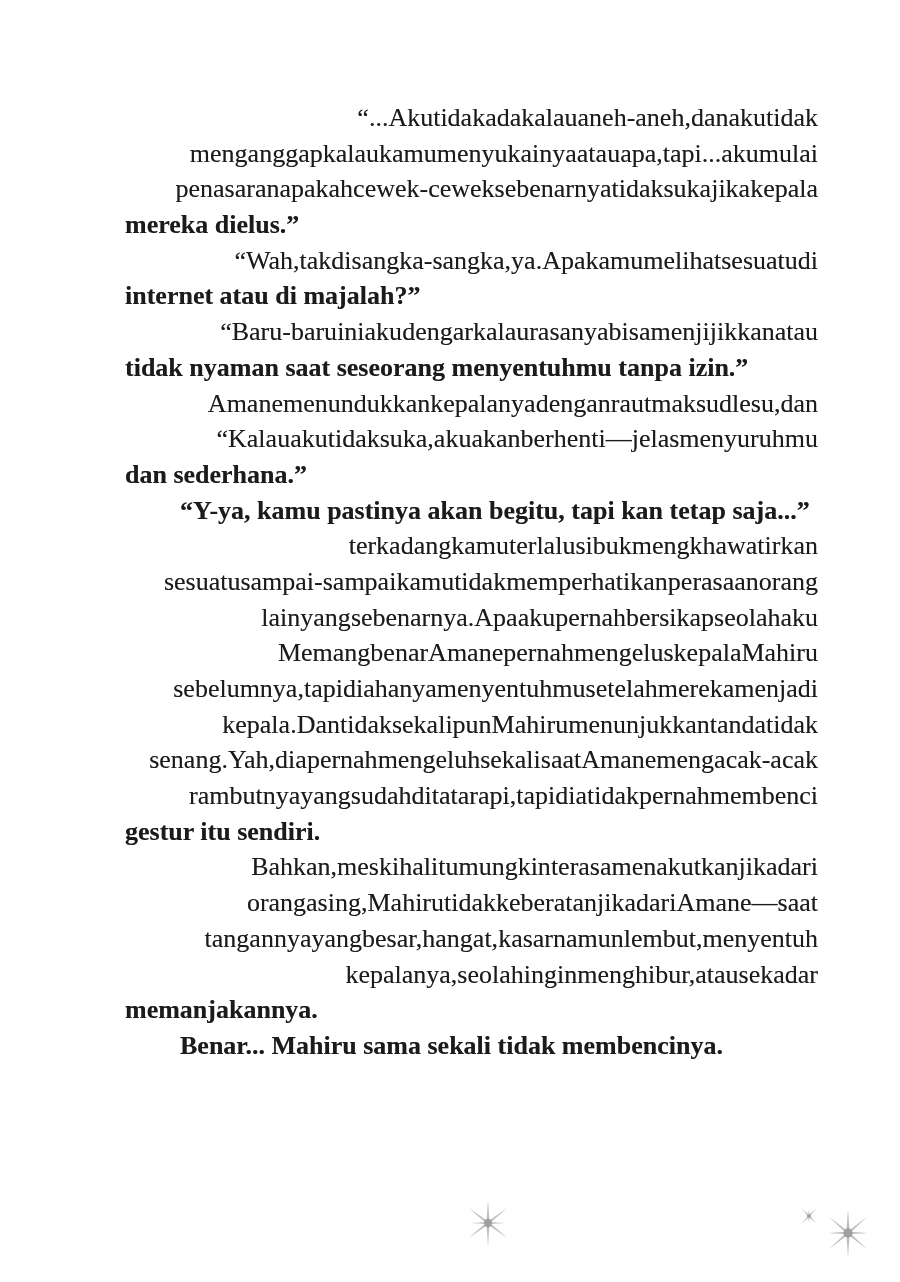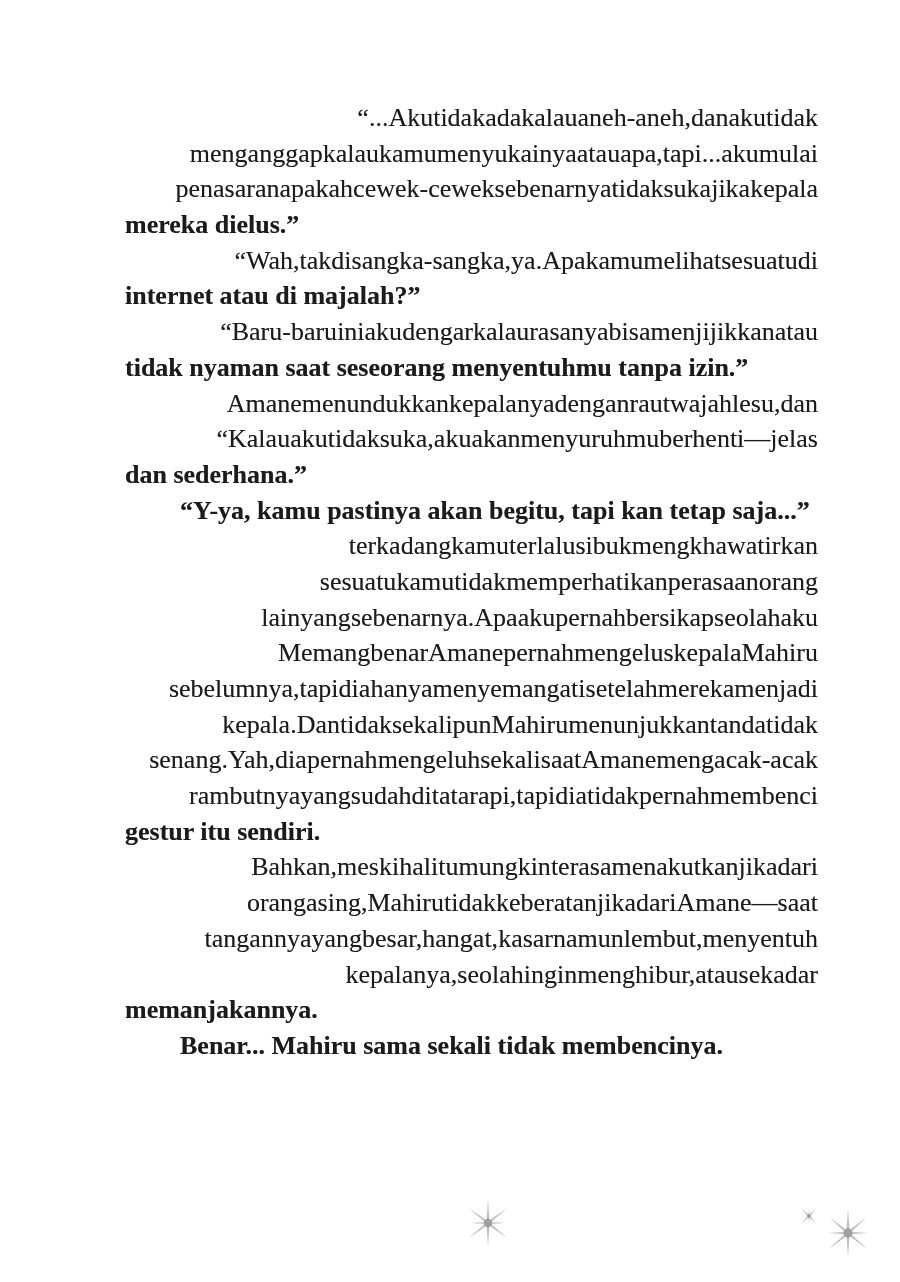--- a/index.html
+++ b/index.html
@@ -69,37 +69,37 @@
       </div>
       <div class="paragraph">
         <div class="line first"><span>“Wah,</span><span>tak</span><span>disangka-sangka,</span><span>ya.</span><span>Apa</span><span>kamu</span><span>melihat</span><span>sesuatu</span><span>di</span></div>
         <div class="line last">internet atau di majalah?”</div>
       </div>
       <div class="paragraph">
         <div class="line first"><span>“Baru-baru</span><span>ini</span><span>aku</span><span>dengar</span><span>kalau</span><span>rasanya</span><span>bisa</span><span>menjijikkan</span><span>atau</span></div>
         <div class="line last">tidak nyaman saat seseorang menyentuhmu tanpa izin.”</div>
       </div>
       <div class="paragraph">
-        <div class="line first"><span>Amane</span><span>menundukkan</span><span>kepalanya</span><span>dengan</span><span>raut</span><span>wajah</span><span>lesu,</span><span>dan</span></div>
+        <div class="line first"><span>Amane</span><span>menundukkan</span><span>kepalanya</span><span>dengan</span><span>raut</span><span>maksud</span><span>lesu,</span><span>dan</span></div>
       </div>
       <div class="paragraph">
-        <div class="line first"><span>“Kalau</span><span>aku</span><span>tidak</span><span>suka,</span><span>aku</span><span>akan</span><span>menyuruhmu</span><span>berhenti—jelas</span></div>
+        <div class="line first"><span>“Kalau</span><span>aku</span><span>tidak</span><span>suka,</span><span>aku</span><span>akan</span><span>berhenti—jelas</span><span>menyuruhmu</span></div>
         <div class="line last">dan sederhana.”</div>
       </div>
       <div class="paragraph">
         <div class="line first last">“Y-ya, kamu pastinya akan begitu, tapi kan tetap saja...”</div>
       </div>
       <div class="paragraph">
         <div class="line first"><span>terkadang</span><span>kamu</span><span>terlalu</span><span>sibuk</span><span>mengkhawatirkan</span></div>
-        <div class="line"><span>sesuatu</span><span>kamu</span><span>tidak</span><span>memperhatikan</span><span>perasaan</span><span>orang</span></div>
+        <div class="line"><span>sesuatu</span><span>sampai-sampai</span><span>kamu</span><span>tidak</span><span>memperhatikan</span><span>perasaan</span><span>orang</span></div>
         <div class="line"><span>lain</span><span>yang</span><span>sebenarnya.</span><span>Apa</span><span>aku</span><span>pernah</span><span>bersikap</span><span>seolah</span><span>aku</span></div>
       </div>
       <div class="paragraph">
         <div class="line first"><span>Memang</span><span>benar</span><span>Amane</span><span>pernah</span><span>mengelus</span><span>kepala</span><span>Mahiru</span></div>
-        <div class="line"><span>sebelumnya,</span><span>tapi</span><span>dia</span><span>hanya</span><span>menyemangati</span><span>setelah</span><span>mereka</span><span>menjadi</span></div>
+        <div class="line"><span>sebelumnya,</span><span>tapi</span><span>dia</span><span>hanya</span><span>menyentuhmu</span><span>setelah</span><span>mereka</span><span>menjadi</span></div>
         <div class="line"><span>kepala.</span><span>Dan</span><span>tidak</span><span>sekali</span><span>pun</span><span>Mahiru</span><span>menunjukkan</span><span>tanda</span><span>tidak</span></div>
         <div class="line"><span>senang.</span><span>Yah,</span><span>dia</span><span>pernah</span><span>mengeluh</span><span>sekali</span><span>saat</span><span>Amane</span><span>mengacak-acak</span></div>
         <div class="line"><span>rambutnya</span><span>yang</span><span>sudah</span><span>ditata</span><span>rapi,</span><span>tapi</span><span>dia</span><span>tidak</span><span>pernah</span><span>membenci</span></div>
         <div class="line last">gestur itu sendiri.</div>
       </div>
       <div class="paragraph">
         <div class="line first"><span>Bahkan,</span><span>meski</span><span>hal</span><span>itu</span><span>mungkin</span><span>terasa</span><span>menakutkan</span><span>jika</span><span>dari</span></div>
         <div class="line"><span>orang</span><span>asing,</span><span>Mahiru</span><span>tidak</span><span>keberatan</span><span>jika</span><span>dari</span><span>Amane—saat</span></div>
         <div class="line"><span>tangannya</span><span>yang</span><span>besar,</span><span>hangat,</span><span>kasar</span><span>namun</span><span>lembut,</span><span>menyentuh</span></div>
         <div class="line"><span>kepalanya,</span><span>seolah</span><span>ingin</span><span>menghibur,</span><span>atau</span><span>sekadar</span></div>

